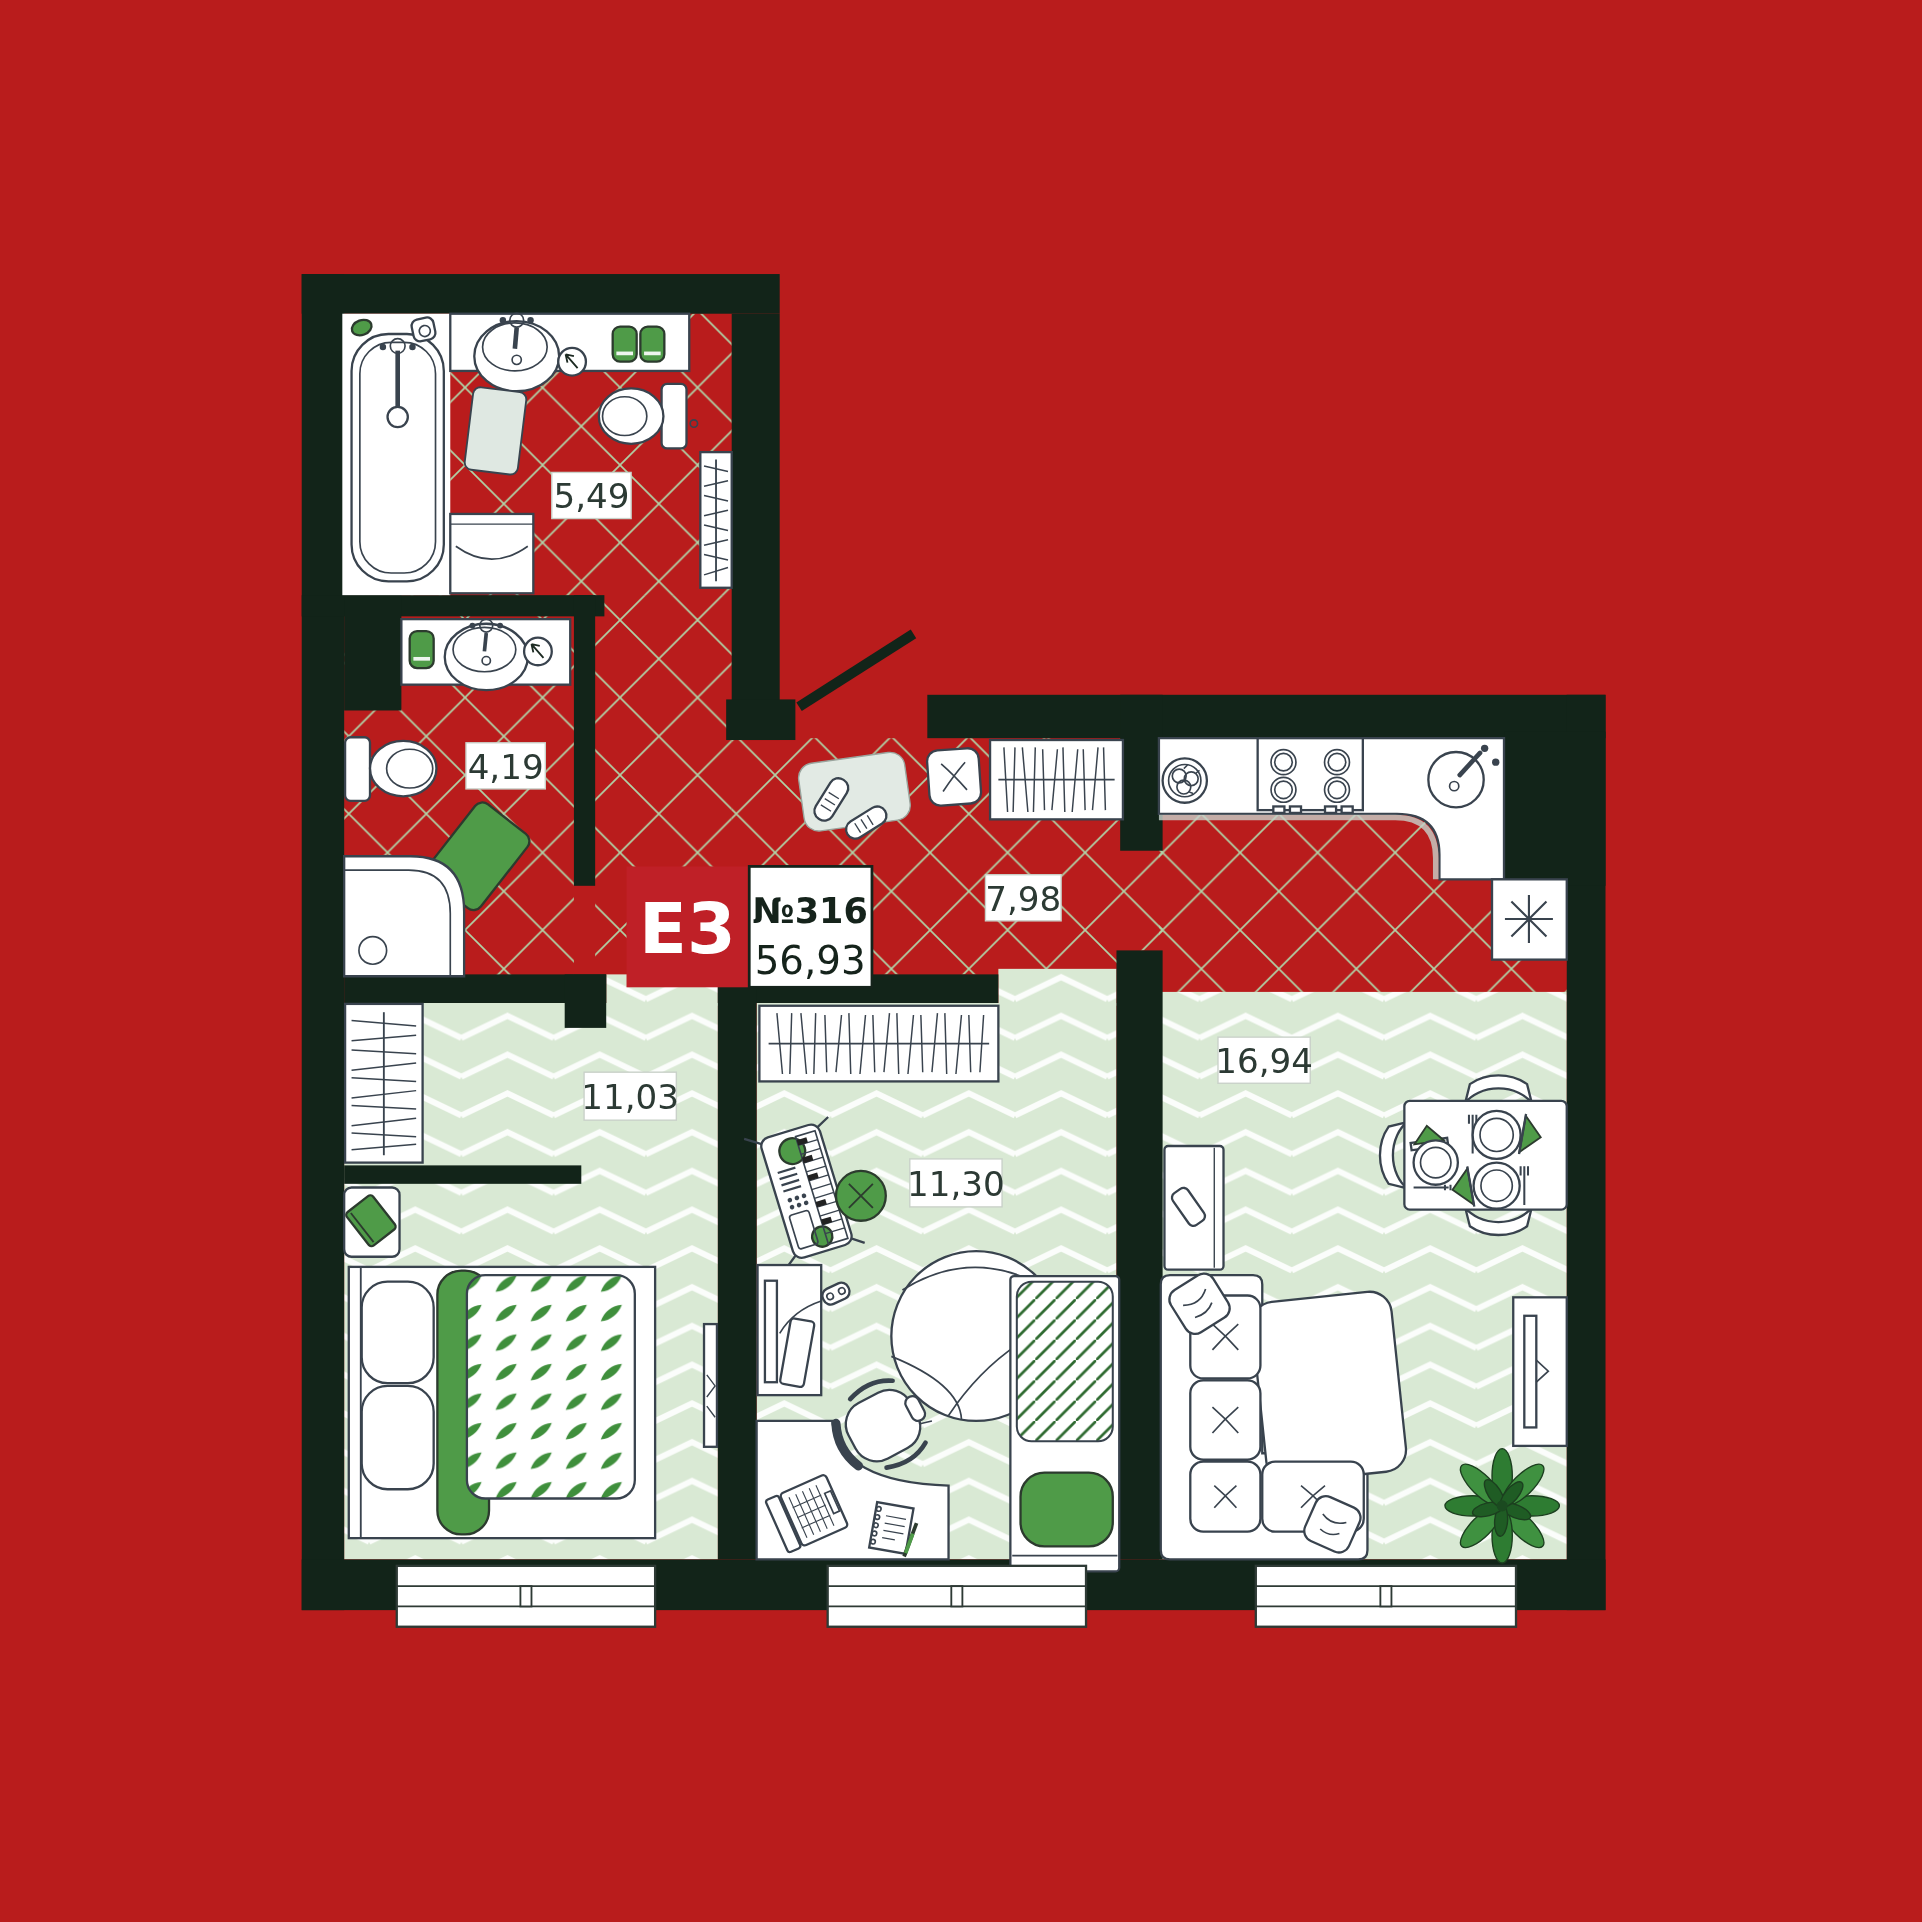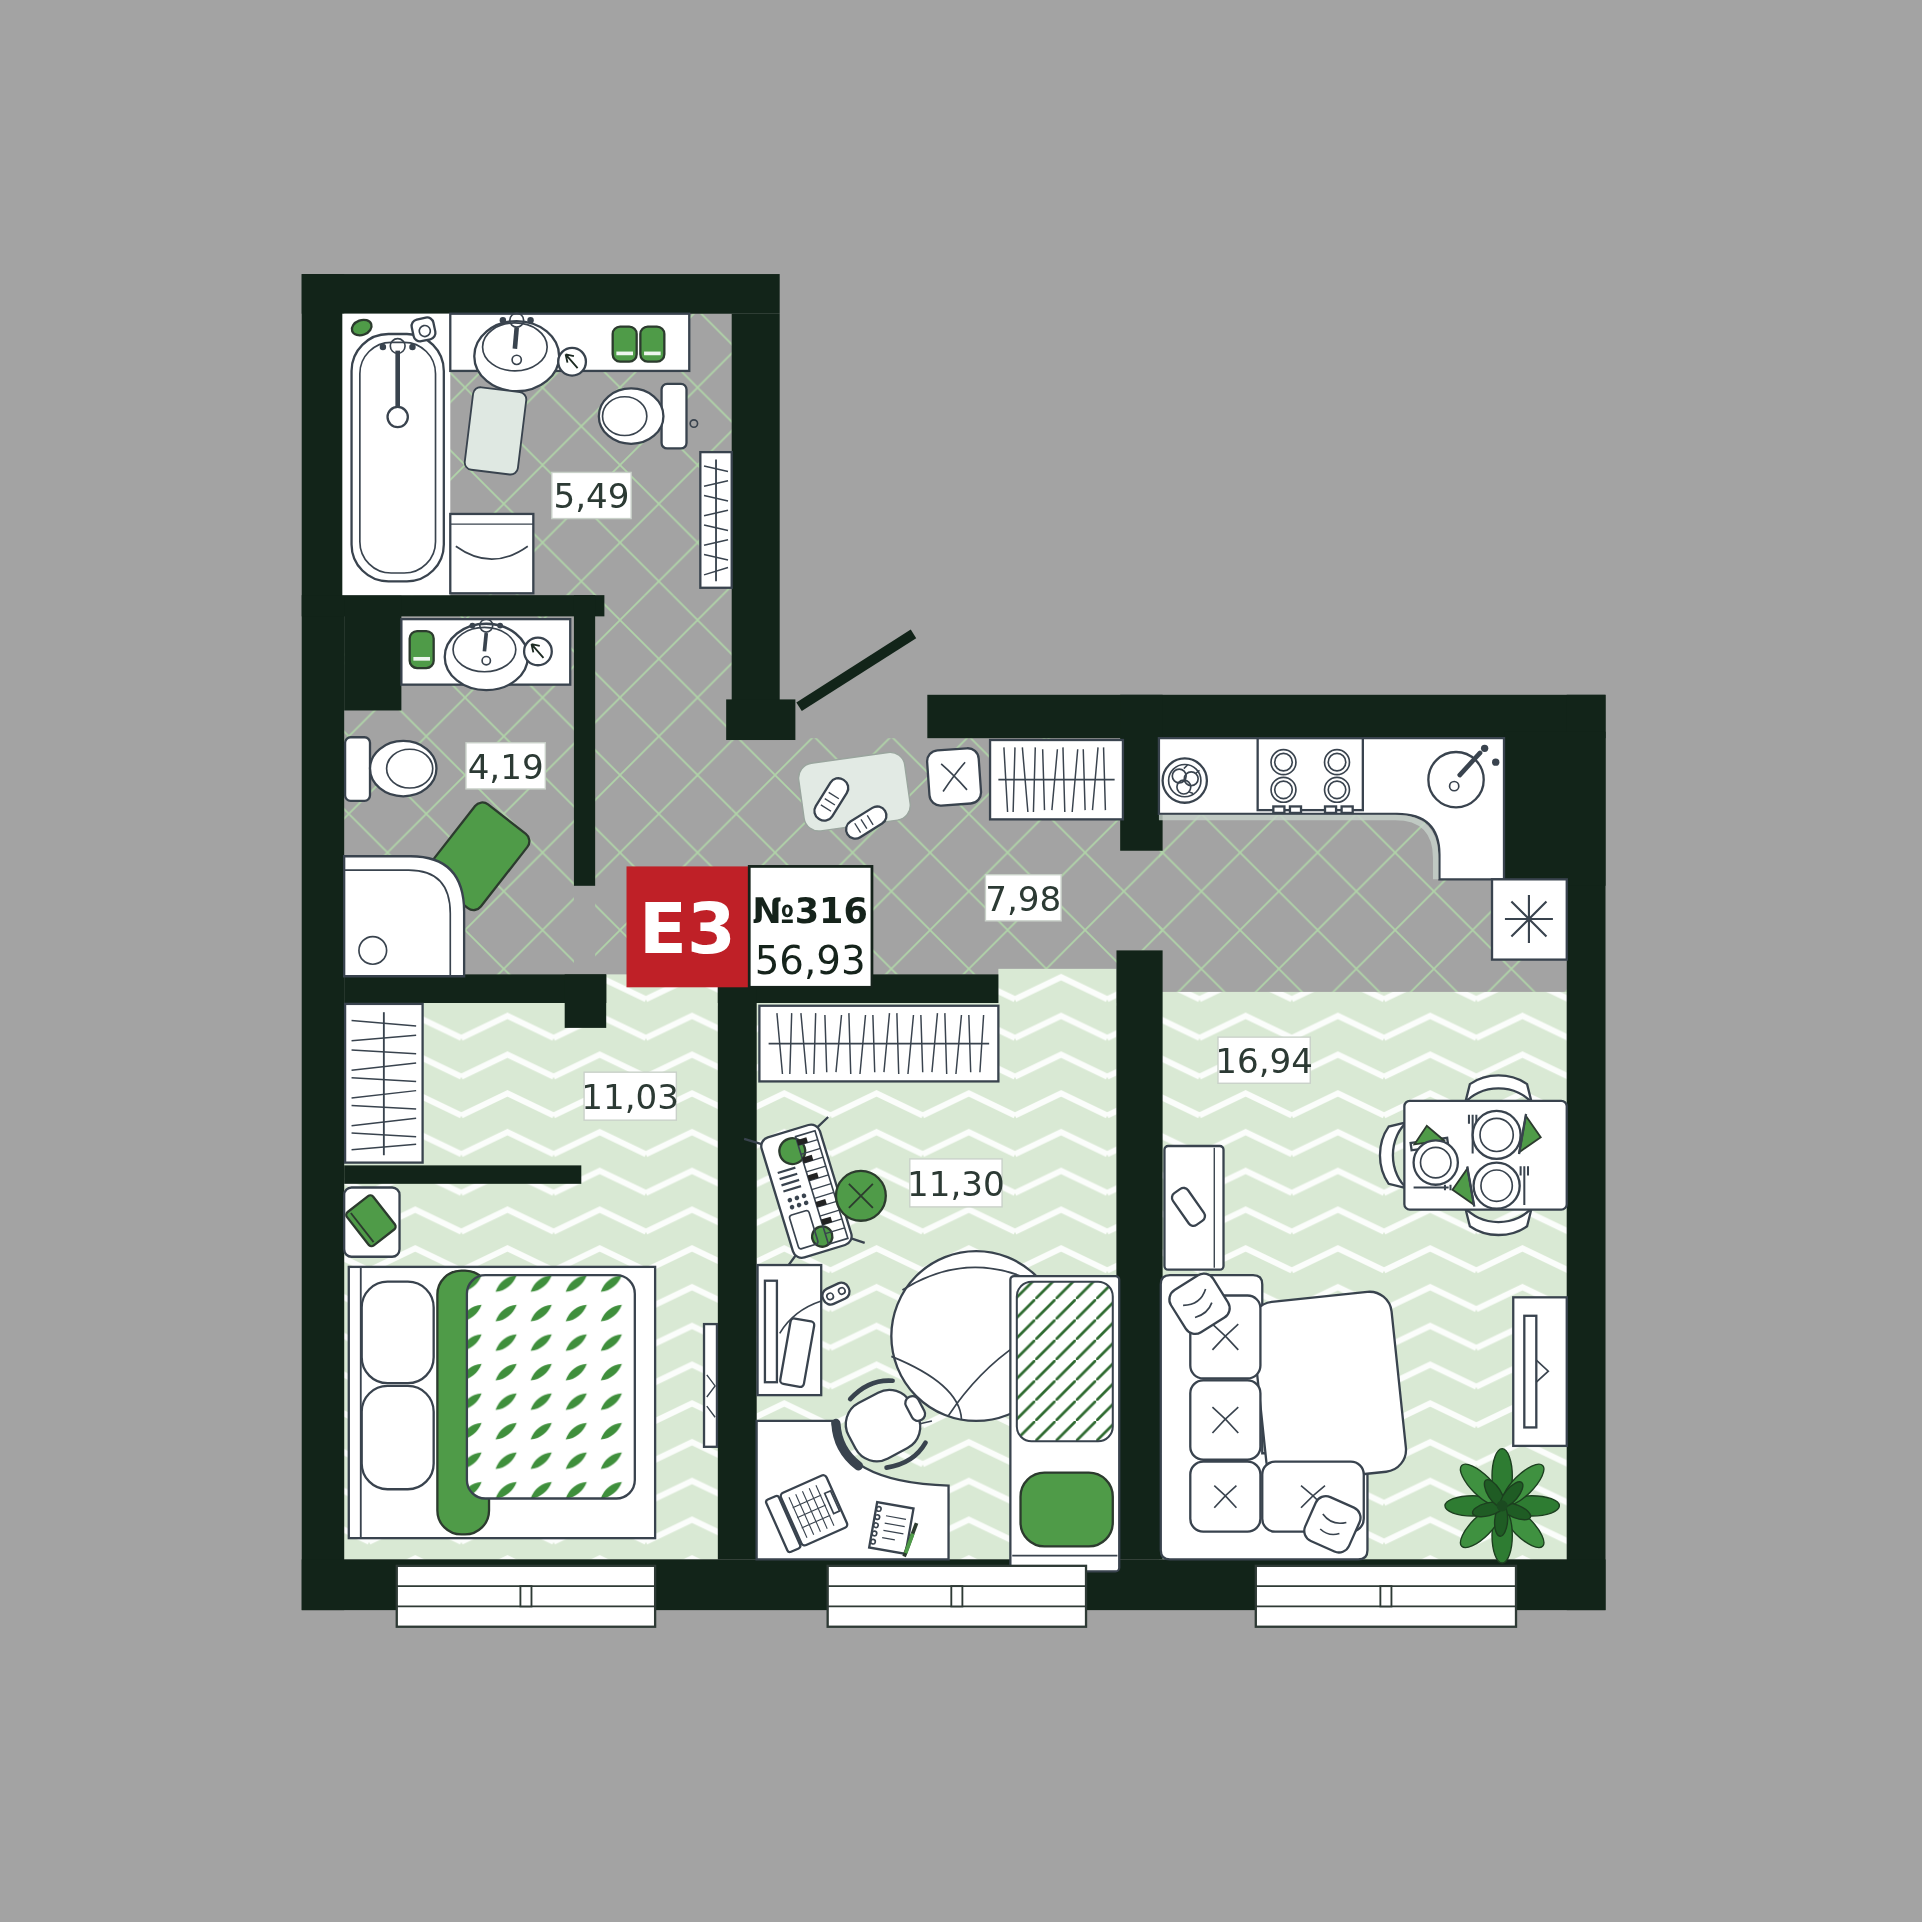--- a/index.html
+++ b/index.html
@@ -1,16 +1,16 @@
 <!DOCTYPE html>
 <html style="font-size:14.8px"><head>
 <meta charset="utf-8">
 <style>
   html,body{margin:0;padding:0;background:#ffffff;}
-  .stage{position:relative;width:1922px;height:1922px;background:#a3a3a3;overflow:hidden;
+  .stage{position:relative;width:1922px;height:1922px;background:#b91c1c;overflow:hidden;
          font-family:"DejaVu Sans","Liberation Sans",sans-serif;}
   svg{position:absolute;left:0;top:0;}
   .furn{fill:#ffffff;stroke:#39434e;stroke-width:2.5;}
   .thin{fill:none;stroke:#39434e;stroke-width:1.8;}
   .green{fill:#4f9b48;stroke:#2c3b2e;stroke-width:2.5;}
   .wall{fill:#122419;}
   .lblbox{fill:#ffffff;stroke:#c9d1c9;stroke-width:1.5;}
   .lbltxt{fill:#2c3a34;font-size:37px;}
   text{text-anchor:middle;dominant-baseline:central;}
 </style>

